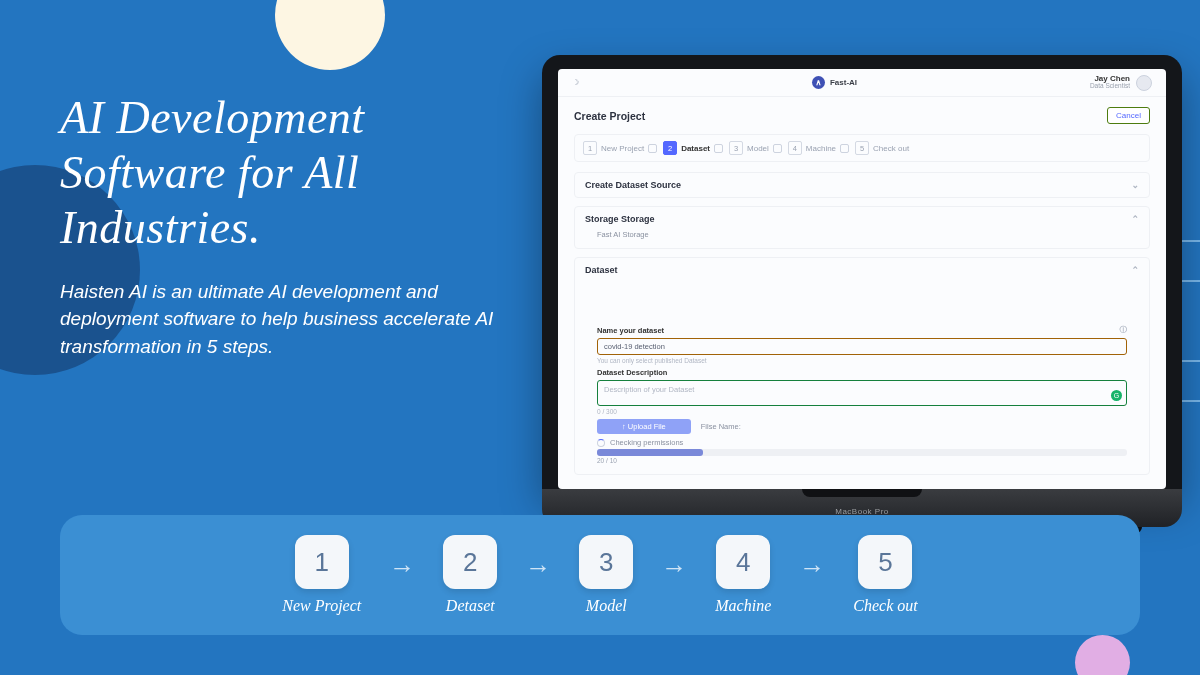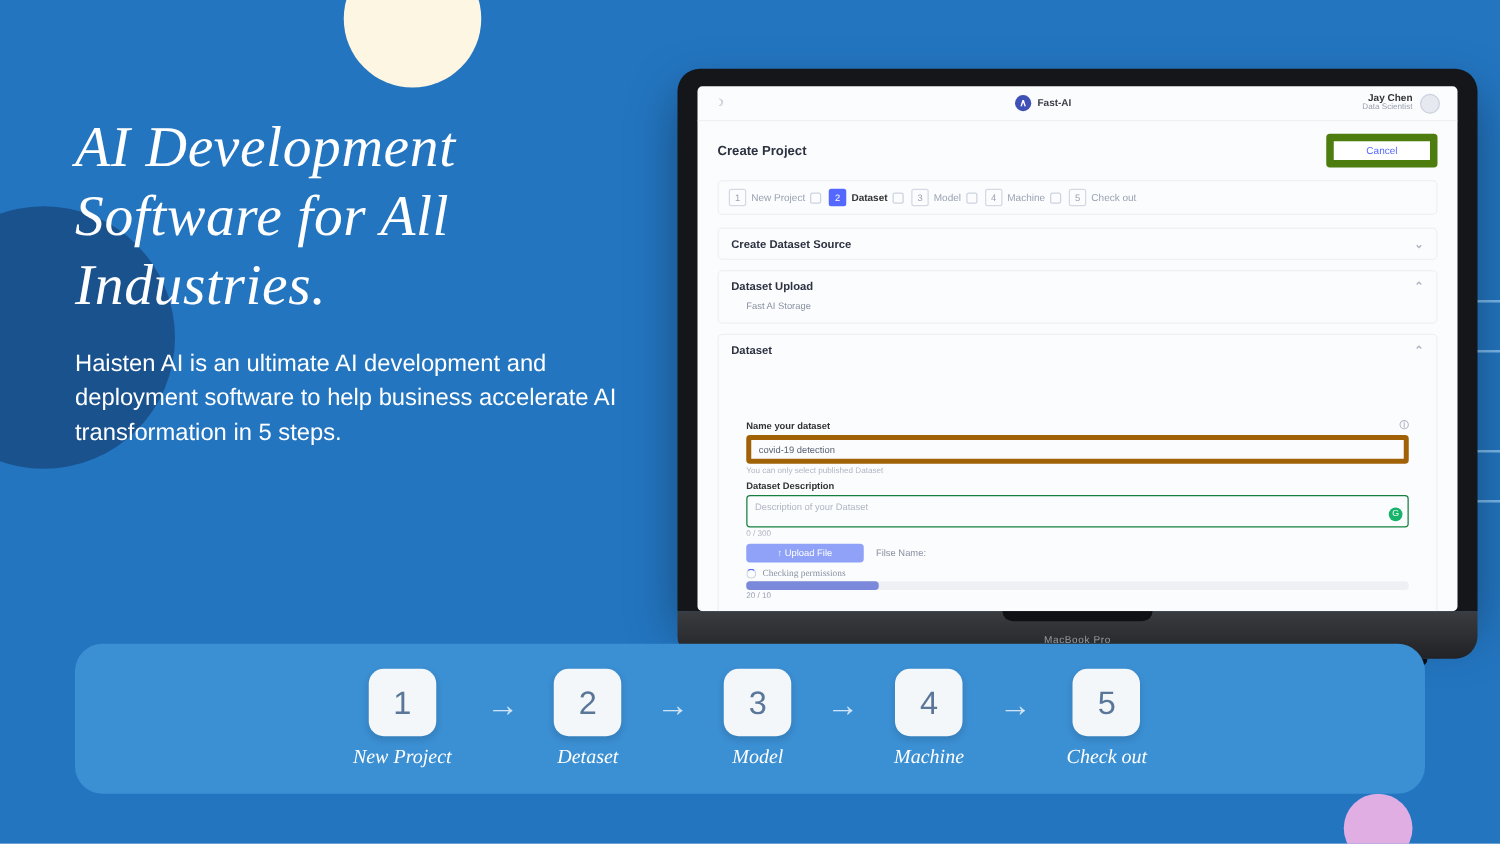--- a/index.html
+++ b/index.html
@@ -10,21 +10,21 @@
   .deco-darkblue { position:absolute; top:165px; left:-70px; width:210px; height:210px; border-radius:50%; background:#1a528e; }
   .deco-pink { position:absolute; bottom:-15px; right:70px; width:55px; height:55px; border-radius:50%; background:#e1aee4; }
   .deco-circuit { position:absolute; top:230px; right:-30px; width:120px; height:180px; }
   .deco-circuit .dot { position:absolute; width:14px; height:14px; border:2px solid #79b7ea; border-radius:50%; background:#2375c0; }
   .deco-circuit .line { position:absolute; background:#79b7ea; }
 
   
   .hero { position:absolute; top:90px; left:60px; width:470px; color:#fff; }
   .hero h1 { font-family: Georgia, "Times New Roman", serif; font-style: italic; font-weight:500; font-size:46px; line-height:1.2; letter-spacing:0.5px; }
   .hero .dot-accent { color:#fff; }
-  .hero p { margin-top:22px; font-size:19px; line-height:1.45; font-weight:400; }
+  .hero p { margin-top:22px; font-size:19px; line-height:1.45; font-weight:400;font-style:italic; }
 
   
   .steps-wrap { position:absolute; left:60px; right:60px; bottom:40px; height:120px; background:#3b8fd3; border-radius:22px; display:flex; align-items:center; justify-content:center; gap:28px; padding:0 30px; }
   .step { display:flex; flex-direction:column; align-items:center; gap:8px; }
   .step .tile { width:54px; height:54px; background:#f4f7fa; border-radius:12px; display:flex; align-items:center; justify-content:center; font-size:26px; font-weight:500; color:#5a7699; box-shadow:0 3px 6px rgba(0,0,0,.12); }
   .step .lbl { color:#fff; font-style:italic; font-family:Georgia, serif; font-size:16px; }
   .arrow { color:#cfe4f6; font-size:26px; margin-bottom:22px; }
 
   
   .laptop { position:absolute; top:55px; left:542px; width:640px; }
@@ -41,21 +41,21 @@
   .topbar .center { display:flex; align-items:center; gap:5px; font-weight:600; color:#3b3f48; }
   .topbar .center .logo { width:13px; height:13px; border-radius:50%; background:#3f51b5; color:#fff; display:flex;align-items:center;justify-content:center; font-size:8px; font-weight:700;}
   .topbar .right { display:flex; align-items:center; gap:6px; }
   .topbar .who { text-align:right; line-height:1.05; }
   .topbar .who .n { font-weight:600; color:#333; font-size:8px;}
   .topbar .who .r { color:#99a0ad; font-size:6.5px; }
   .topbar .avatar { width:16px; height:16px; border-radius:50%; background:#e6e9f0; border:1px solid #ccd2de;}
   .content { padding:10px 16px; }
   .pg-head { display:flex; justify-content:space-between; align-items:center; margin-bottom:10px;}
   .pg-head .ttl { font-size:10.5px; font-weight:600; color:#2d3240; }
-  .btn-cancel { border:6px solid #4d7c0f; color:#5468ff; padding:3px 26px; border-radius:3px; font-size:8px; background:#fff; }
+  .btn-cancel { border:1px solid #4d7c0f; color:#5468ff; padding:3px 8px; border-radius:3px; font-size:8px; background:#fff; }
   .wiz { display:flex; align-items:center; gap:6px; border:1px solid #eef0f4; border-radius:4px; padding:6px 8px; margin-bottom:10px; }
   .wiz .n { width:14px;height:14px;border:1px solid #d4d9e3;border-radius:2px;display:flex;align-items:center;justify-content:center;font-size:7.5px;color:#9aa2b1;}
   .wiz .n.active { background:#5468ff;border-color:#5468ff;color:#fff;}
   .wiz .w { font-size:8px;color:#9aa2b1;}
   .wiz .w.active{color:#333;font-weight:600;}
   .wiz .nbox{display:flex;align-items:center;gap:4px;}
   .wiz .sq{width:9px;height:9px;border:1px solid #cdd3df;border-radius:2px;}
   .sec { border:1px solid #eef0f4;border-radius:4px;padding:7px 10px;margin-bottom:8px;}
   .sec-h { display:flex;justify-content:space-between;align-items:center;font-size:9px;font-weight:600;color:#2d3240;}
   .chev{color:#aeb5c2;}
@@ -63,29 +63,29 @@
   .radio{display:flex;align-items:center;gap:5px;font-size:7.5px;color:#7c8494;}
   .radio .r { width:9px;height:9px;border:1px solid #b9c0ce;border-radius:50%;position:relative;}
   .radio.sel .r{border-color:#5468ff;}
   .radio.sel .r::after{content:"";position:absolute;inset:1.5px;background:#5468ff;border-radius:50%;}
   .stor{padding:4px 12px 2px;}
   .stor .k{font-size:8px;font-weight:600;color:#333;}
   .stor .v{font-size:7.5px;color:#8a91a0;margin-top:2px;}
   .ds{padding:2px 12px;margin-top:48px;}
   .fldlbl{font-size:7.5px;color:#333;font-weight:600;display:flex;justify-content:space-between;align-items:center;}
   .fldlbl .info{color:#aeb5c2;}
-  .input{border:4px solid #a16207;border-radius:3px;padding:3px 6px;font-size:7.5px;color:#5a6172;margin-top:3px;}
+  .input{border:1px solid #a16207;border-radius:3px;padding:3px 6px;font-size:7.5px;color:#5a6172;margin-top:3px;}
   .hint{font-size:6.5px;color:#b0b6c3;margin-top:2px;}
   .ta{border:1px solid #15803d;border-radius:3px;height:26px;padding:4px 6px;font-size:7.5px;color:#b0b6c3;margin-top:3px;position:relative;}
   .ta .gbadge{position:absolute;right:4px;bottom:4px;width:11px;height:11px;border-radius:50%;background:#17b36a;color:#fff;display:flex;align-items:center;justify-content:center;font-size:7px;}
   .cnt{font-size:6.5px;color:#b0b6c3;margin-top:2px;}
   .uprow{display:flex;align-items:center;gap:10px;margin-top:4px;}
   .upbtn{background:#8fa2f7;color:#fff;border-radius:3px;padding:3px 25px;font-size:7.5px;}
   .fname{font-size:7.5px;color:#8a91a0;}
-  .perm{display:flex;align-items:center;gap:5px;margin-top:4px;font-size:7.5px;color:#8a91a0;font-family:Liberation Serif, serif;}
+  .perm{display:flex;align-items:center;gap:5px;margin-top:4px;font-size:7.5px;color:#8a91a0;}
   .perm .spin{width:8px;height:8px;border:1.5px solid #cdd3df;border-top-color:#5468ff;border-radius:50%;}
   .bar{height:7px;background:#eef0f4;border-radius:3px;margin-top:2px;position:relative;}
   .bar .fill{position:absolute;left:0;top:0;bottom:0;width:20%;background:#7a89d9;border-radius:3px;}
   .pcount{font-size:6.5px;color:#9aa2b1;margin-top:1px;}
 </style>
 </head>
 <body>
 
 <div class="stage">
 
@@ -164,21 +164,21 @@
 
           <div class="sec">
             <div class="sec-h">
                 <span>Create Dataset Source</span>
                 <span class="chev">⌄</span>
               </div>
           </div>
 
           <div class="sec">
             <div class="sec-h">
-                <span>Dataset Upload</span>
+                <span>Storage Storage</span>
                 <span class="chev">⌃</span>
               </div>
             <div class="stor">
               <div class="v">Fast AI Storage</div>
             </div>
           </div>
 
           <div class="sec" style="padding-bottom:8px;">
             <div class="sec-h">
                 <span>Dataset</span>

